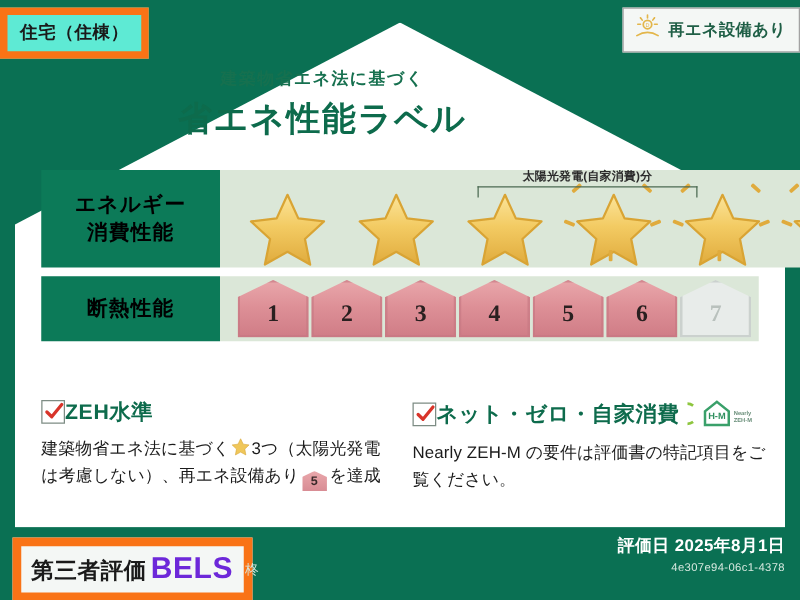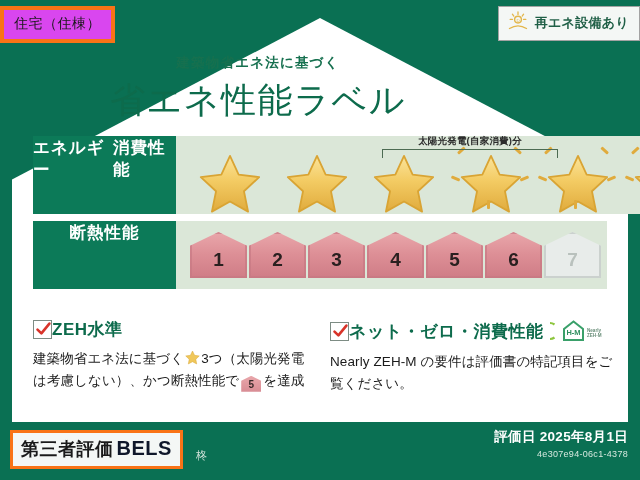--- a/index.html
+++ b/index.html
@@ -22,24 +22,24 @@
     position: absolute;
     left: 12px; top: 18px;
     width: 616px; height: 404px;
     background: #ffffff;
     clip-path: polygon(0% 40%, 50% 0%, 100% 40%, 100% 100%, 0% 100%);
   }
 
   
   #type-tag {
     position: absolute; left: 0px; top: 6px;
-    background: #d946ef;
-    border: 4px solid #f97316;
+    background: #5eead4;
+    border: 6px solid #f97316;
     padding: 5px 10px 6px 10px;
-    font-size: 14px; font-weight: normal;
+    font-size: 14px; font-weight: bold;
     color: #1a1a1a; letter-spacing: 0.5px;
     z-index: 6;
   }
 
   
   #renew-badge {
     position: absolute; right: 0px; top: 6px;
     background: #f4f7f5;
     border: 1px solid #a3a3a3;
     padding: 4px 10px 5px 8px;
@@ -54,45 +54,45 @@
   
   #title-block {
     position: absolute; left: 0; top: 54px; width: 516px;
     text-align: center; z-index: 5;
   }
   #title-sub {
     font-size: 13.5px; font-weight: bold; color: #16704f;
     letter-spacing: 1.2px; margin-bottom: 5px;
   }
   #title-main {
-    font-size: 35px; font-weight: normal; color: #0d6b4c;
+    font-size: 27px; font-weight: bold; color: #0d6b4c;
     letter-spacing: 1.5px;
   }
 
   
   #rows { position: absolute; left: 33px; top: 136px; width: 574px; z-index: 5; }
 
   .rate-row { display: flex; height: 78px; margin-bottom: 7px; }
   .row-key {
     width: 143px; flex: 0 0 143px;
     background: #0c7a58;
-    display: flex; flex-direction: row;
-    justify-content: center;
-    color: #ffffff; font-weight: bold;
+    display: flex; flex-direction: column;
+    align-items: center; justify-content: center;
+    color: #000000; font-weight: bold;
     font-size: 16.5px; line-height: 1.35; letter-spacing: 1px;
   }
   .row-val {
     flex: 1 1 auto;
     background: #dbe7d8;
     position: relative;
     display: flex; align-items: center;
   }
 
   
-  #row-insulation { height: 68px; margin-bottom: 4px; }
+  #row-insulation { height: 52px; margin-bottom: 4px; font-family: Liberation Serif, serif; }
   #row-insulation .row-key { font-size: 16.5px; }
 
   
   #solar-annot {
     position: absolute; left: 206px; top: -1px;
     width: 176px; z-index: 7;
     text-align: center; pointer-events: none;
   }
   #solar-annot .sa-text {
     font-size: 9.5px; font-weight: bold; color: #2b2b2b;
@@ -191,26 +191,26 @@
   
   #zeh-logo { margin-left: 6px; display: flex; align-items: flex-end; }
 
   
   #bottom-bar {
     position: absolute; left: 0; bottom: 0;
     width: 640px; height: 58px; z-index: 6;
   }
   #bels-tag {
     position: absolute; left: 10px; top: 8px;
-    background: #f4f7f5; border: 3px solid #f97316;
+    background: #f4f7f5; border: 7px solid #f97316;
     padding: 4px 8px 5px 8px;
     display: flex; align-items: baseline; gap: 3px;
   }
   #bels-tag .bt-jp { font-size: 18px; font-weight: bold; color: #1a1a1a; letter-spacing: 0.5px; }
-  #bels-tag .bt-en { font-size: 20px; font-weight: bold; color: #0f172a; letter-spacing: 0.5px; }
+  #bels-tag .bt-en { font-size: 24px; font-weight: bold; color: #6d28d9; letter-spacing: 0.5px; }
   #bels-mark { position: absolute; left: 196px; top: 26px; font-size: 11px; color: #d8e6de; }
 
   #eval { position: absolute; right: 12px; top: 6px; text-align: right; color: #ffffff; }
   #eval .ev-date { font-size: 13.5px; font-weight: bold; letter-spacing: 0.3px; }
   #eval .ev-id { font-size: 9px; margin-top: 3px; color: #d6e8df; letter-spacing: 0.3px; }
 </style>
 </head>
 <body>
 
 <div id="label-root">
@@ -412,32 +412,32 @@
         <span class="chk">
           <svg viewBox="0 0 17 17">
               <path d="M2.5 8.6 L6.4 12.4 L14.4 2.6" stroke="#d8342a" stroke-width="2.6" fill="none" stroke-linecap="round" stroke-linejoin="round"></path>
             </svg>
         </span>
         <span class="info-title">ZEH水準</span>
       </div>
       <div class="info-body">
         <span>建築物省エネ法に基づく</span><span class="inline-star"><svg viewBox="0 0 24 24">
               <polygon points="12,1.6 15.3,8.5 22.8,9.5 17.3,14.8 18.7,22.3 12,18.7 5.3,22.3 6.7,14.8 1.2,9.5 8.7,8.5" fill="#f0c75a" stroke="#d9a93a" stroke-width="0.8"></polygon>
-            </svg></span><span>3つ（太陽光発電</span><br><span>は考慮しない）、かつ断熱性能で</span><span class="inline-grade"><span class="ig-house"></span><span>5</span></span><span>を達成</span>
+            </svg></span><span>3つ（太陽光発電</span><br><span>は考慮しない）、再エネ設備あり</span><span class="inline-grade"><span class="ig-house"></span><span>5</span></span><span>を達成</span>
       </div>
     </div>
 
     <div class="info-col right">
       <div class="info-head">
         <span class="chk">
           <svg viewBox="0 0 17 17">
               <path d="M2.5 8.6 L6.4 12.4 L14.4 2.6" stroke="#d8342a" stroke-width="2.6" fill="none" stroke-linecap="round" stroke-linejoin="round"></path>
             </svg>
         </span>
-        <span class="info-title">ネット・ゼロ・消費性能</span>
+        <span class="info-title">ネット・ゼロ・自家消費</span>
         <span id="zeh-logo">
           <svg width="56" height="26" viewBox="0 0 56 26">
             <path d="M4.5 6.5 A8 8 0 1 0 4.5 19.5" stroke="#8ec63f" stroke-width="2.2" fill="none"></path>
             <path d="M14 22 L14 11 L23.5 3.5 L33 11 L33 22 Z" stroke="#3aa06a" stroke-width="2" fill="#ffffff"></path>
             <text x="23.5" y="17.4" font-size="7.4" font-weight="bold" fill="#2f8f5e" text-anchor="middle" font-family="Liberation Sans, sans-serif">H-M</text>
             <text x="37" y="14" font-size="4.6" font-weight="bold" fill="#6a8f7a" font-family="Liberation Sans, sans-serif">Nearly</text>
             <text x="37" y="19.4" font-size="4.6" font-weight="bold" fill="#6a8f7a" font-family="Liberation Sans, sans-serif">ZEH-M</text>
           </svg>
         </span>
       </div>

